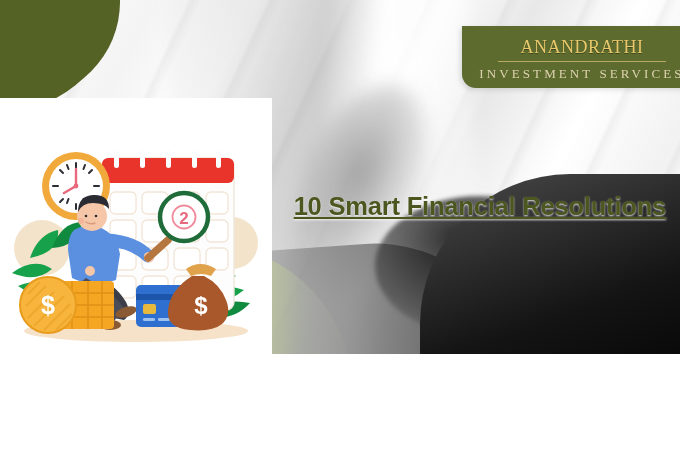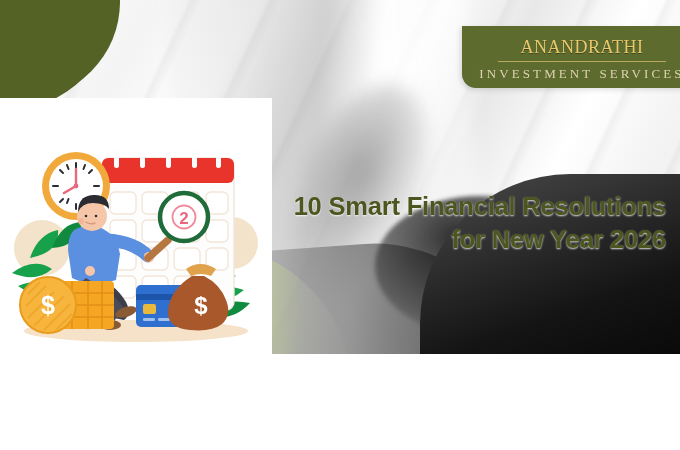--- a/index.html
+++ b/index.html
@@ -118,20 +118,21 @@
   .headline{
     position:absolute;left:274px;top:190px;width:392px;
     font-family:"Liberation Sans",sans-serif;
     font-weight:bold;
     font-size:25.5px;
     line-height:1.3;
     color:#4c561f;
     text-align:right;
     letter-spacing:-.2px;
     text-shadow:0 1px 2px rgba(255,255,255,.85);
+    text-decoration:underline;
   }
 
   
   .art-panel{
     position:absolute;left:0;top:98px;width:272px;height:263px;
     background:#ffffff;
     overflow:hidden;
   }
   .art{position:absolute;inset:0;}
 
@@ -158,21 +159,20 @@
   <div class="shape-dark-1"></div>
 
   <div class="logo-box">
     <div class="logo-word">AnandRathi</div>
     <div class="logo-rule"></div>
     <div class="logo-sub">INVESTMENT SERVICES</div>
   </div>
 
   <div class="headline">
     <div>10 Smart Financial Resolutions</div>
-    <div>for New Year 2026</div>
   </div>
 
   <div class="art-panel">
     <div class="art">
       <svg viewBox="0 0 272 263" xmlns="http://www.w3.org/2000/svg">
 
         <circle cx="42" cy="150" r="28" fill="#efd9b8" opacity=".75"></circle>
         <circle cx="232" cy="145" r="26" fill="#efd9b8" opacity=".75"></circle>
         <ellipse cx="136" cy="233" rx="112" ry="11" fill="#f5e2c8"></ellipse>
 

